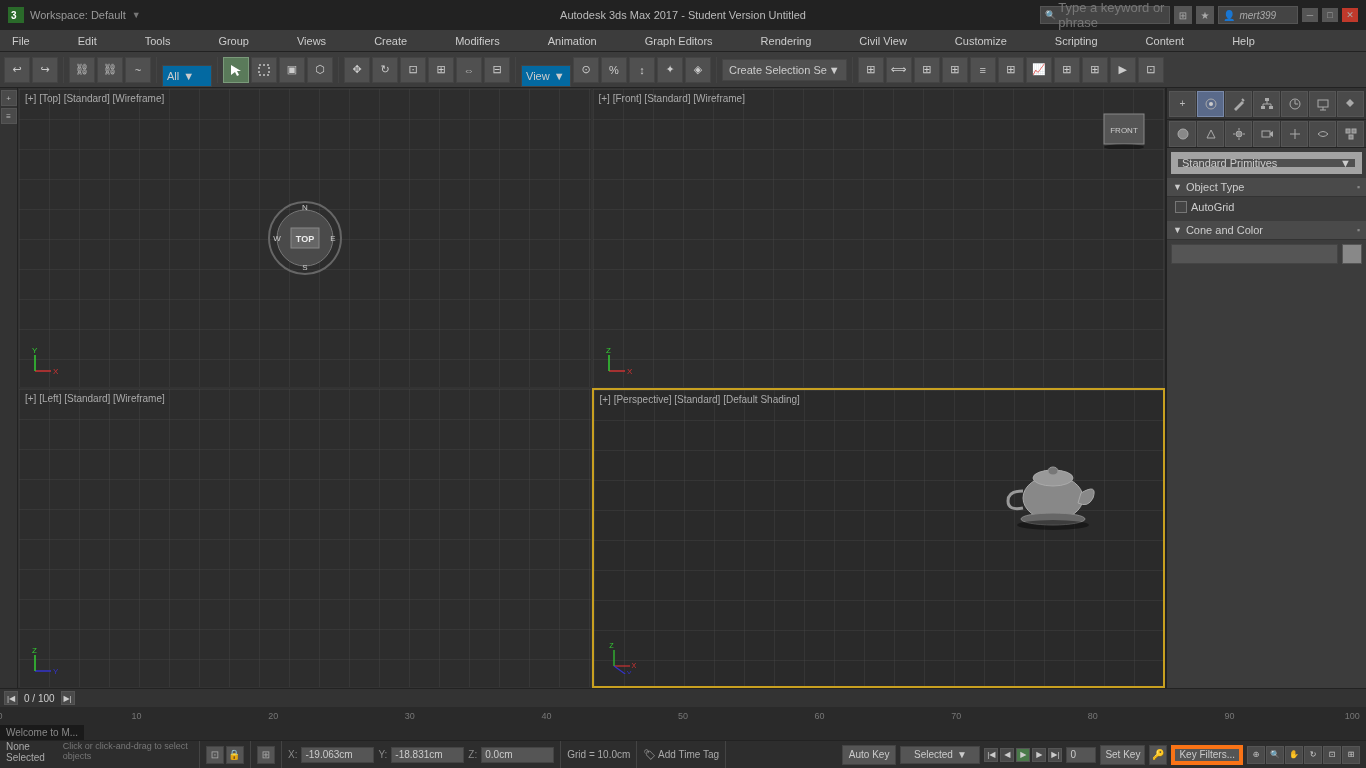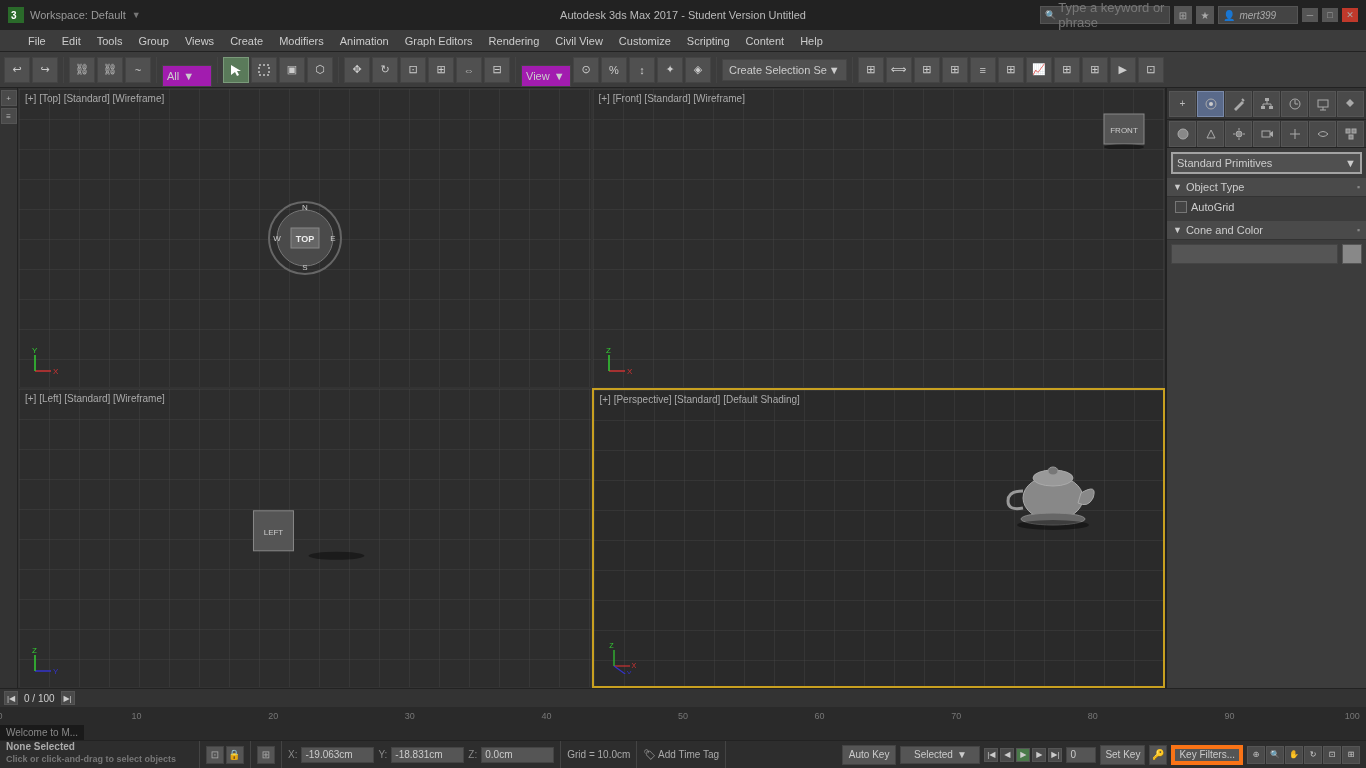--- a/index.html
+++ b/index.html
@@ -59,22 +59,23 @@
       cursor: pointer;
     }
     .win-btn.close { background: #c0392b; }
 
     
     #menu-bar {
       height: 22px;
       background: #3c3c3c;
       display: flex;
       align-items: center;
-      padding: 0 20px;
+      padding: 0 4px;
       border-bottom: 1px solid #222;
+      gap: 32px;
     }
     .menu-item {
       padding: 2px 8px;
       cursor: pointer;
       color: #ccc;
       font-size: 11px;
       white-space: nowrap;
     }
 
     
@@ -100,21 +101,21 @@
       flex-shrink: 0;
     }
     .tb-btn.active { background: #5a7a5a; border-color: #7a9a7a; }
     .tb-separator {
       width: 1px; height: 26px;
       background: #444;
       margin: 0 3px;
     }
     .tb-dropdown {
       height: 22px;
-      background: #a21caf;
+      background: #0369a1;
       border: 1px solid #444;
       color: #ccc;
       font-size: 11px;
       padding: 0 4px;
       cursor: pointer;
       display: flex;
       align-items: center;
       gap: 4px;
       min-width: 50px;
       margin-top: 12px;
@@ -229,21 +230,21 @@
       padding: 2px;
       gap: 1px;
       border-bottom: 1px solid #222;
     }
 
     
     .rp-dropdown {
       margin: 4px;
       height: 22px;
       background: #505050;
-      border: 2px solid #a3a3a3;
+      border: 7px solid #a3a3a3;
       color: #ccc;
       font-size: 11px;
       padding: 0 4px;
       display: flex;
       align-items: center;
       justify-content: space-between;
       cursor: pointer;
     }
 
     
@@ -658,29 +659,20 @@
           <text x="22" y="39" fill="#cc3333" font-size="8">X</text>
           <line x1="4" y1="36" x2="4" y2="20" stroke="#33cc33" stroke-width="1.5"></line>
           <text x="1" y="18" fill="#33cc33" font-size="8">Z</text>
         </svg>
       </div>
 
       <div class="viewport" style="position:relative;">
         <div class="vp-grid"></div>
         <span class="vp-label">[+] [Left] [Standard] [Wireframe]</span>
 
-        <div style="position:absolute;top:50%;left:50%;transform:translate(-50%,-60%);">
-          <svg viewBox="0 0 60 60" width="60" height="60">
-            <rect x="10" y="10" width="40" height="40" fill="#555" stroke="#888" stroke-width="1"></rect>
-            <text x="30" y="34" text-anchor="middle" fill="#ccc" font-size="8">LEFT</text>
-          </svg>
-          <svg viewBox="0 0 60 10" width="60" height="10">
-            <ellipse cx="30" cy="5" rx="28" ry="4" fill="rgba(0,0,0,0.4)"></ellipse>
-          </svg>
-        </div>
 
         <svg class="vp-axes-svg" viewBox="0 0 40 40">
           <line x1="4" y1="36" x2="20" y2="36" stroke="#3333cc" stroke-width="1.5"></line>
           <text x="22" y="39" fill="#3333cc" font-size="8">Y</text>
           <line x1="4" y1="36" x2="4" y2="20" stroke="#33cc33" stroke-width="1.5"></line>
           <text x="1" y="18" fill="#33cc33" font-size="8">Z</text>
         </svg>
       </div>
 
       <div class="viewport active" style="position:relative; background:#2a2a2a;">
@@ -866,21 +858,21 @@
           <span class="tl-tick" style="left:90%;">90</span>
           <span class="tl-tick" style="left:99%;">100</span>
 
           <div class="tl-marker" style="left:0;"></div>
         </div>
       </div>
     </div>
   </div>
 
   <div id="status-bar">
-    <div class="sb-section" style="width:200px; flex-direction:column; align-items:flex-start; gap:2px;font-weight:bold;">
+    <div class="sb-section" style="width:200px; align-items:flex-start; gap:2px;">
       <span>None Selected</span>
       <span style="color:#777; font-size:9px;">Click or click-and-drag to select objects</span>
     </div>
     <div class="sb-section">
       <div style="width:18px;height:18px;background:#555;border:1px solid #444;display:flex;align-items:center;justify-content:center;cursor:pointer;margin-right:2px;">⊡</div>
       <div style="width:18px;height:18px;background:#555;border:1px solid #444;display:flex;align-items:center;justify-content:center;cursor:pointer;">🔒</div>
     </div>
     <div class="sb-section">
       <div style="width:18px;height:18px;background:#555;border:1px solid #444;display:flex;align-items:center;justify-content:center;cursor:pointer;">⊞</div>
     </div>

